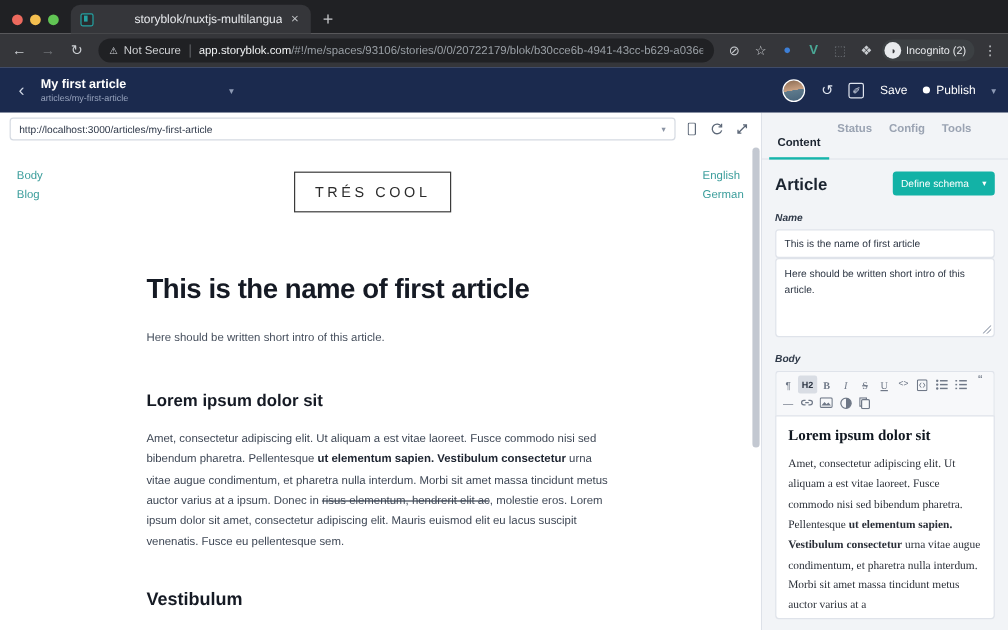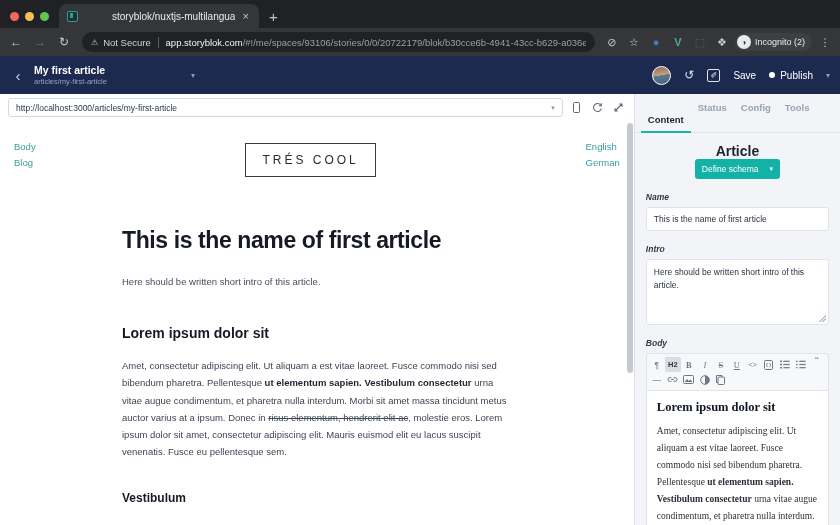--- a/index.html
+++ b/index.html
@@ -147,21 +147,21 @@
   .art-h1 {
     font-size: 23px; font-weight: bold; color: #151a24; letter-spacing: -0.4px;
   }
   .art-intro { font-size: 9.5px; color: #454e5c; margin-top: 22px; }
   .art-h2 {
     font-size: 14px; font-weight: bold; color: #151a24; margin-top: 38px;
   }
   .art-p {
     font-size: 9.5px; line-height: 1.82; color: #3d4654; margin-top: 16px;
   }
-  .art-h3 { font-size: 12px; font-weight: bold; color: #151a24; margin-top: 30px; }
+  .art-h3 { font-size: 15px; font-weight: bold; color: #151a24; margin-top: 30px; }
   .art-p b { color: #1d2430; }
   .art-p s { text-decoration: line-through; }
 
   .pv-scrollbar {
     position: absolute; right: 1px; top: 2px; width: 6px; bottom: 2px;
   }
   .pv-thumb {
     position: absolute; top: 0; left: 0; width: 6px; height: 250px;
     background: #c3c8d1; border-radius: 3px;
   }
@@ -175,21 +175,21 @@
     display: flex; gap: 0; padding: 0 6px; background: #f2f4f7;
     border-bottom: 1px solid #e1e5ec; flex: none;
   }
   .tab-item {
     padding: 8px 7px 6px 7px; font-size: 9.5px; color: #9aa3b2; font-weight: bold;
     border-bottom: 2px solid transparent; margin-bottom: -1px;
   }
   .tab-item.active { color: #1b2430; border-bottom-color: #16b5ab; margin-top: 12px; }
 
   .sb-scroll { flex: 1; overflow: hidden; padding: 10px 11px 0 11px; }
-  .sb-row { display: flex; align-items: center; justify-content: space-between; flex-direction: column; }
+  .sb-row { display: flex; align-items: center; justify-content: space-between; }
   .sb-h { font-size: 14px; font-weight: bold; color: #1b2430; }
   .schema-btn {
     background: #13b2a6; color: #fff; font-size: 8.5px; border-radius: 3px;
     padding: 5px 7px; display: flex; align-items: center; gap: 11px;
   }
   .schema-btn .c { font-size: 7px; }
   .field-label {
     font-size: 8.5px; font-weight: bold; color: #303a49; margin: 13px 0 5px 0; font-style: italic;
   }
   .text-input {
@@ -362,21 +362,20 @@
           <div class="sb-h">Article</div>
           <div class="schema-btn">
             <span>Define schema</span>
             <span class="c">▾</span>
           </div>
         </div>
 
         <div class="field-label">Name</div>
         <div class="text-input">This is the name of first article</div>
 
-        <div class="field-label">Intro</div>
         <div class="textarea">
           <span>Here should be written short intro of this article.</span>
           <span class="resize-grip"></span>
         </div>
 
         <div class="field-label">Body</div>
 
         <div class="rte-toolbar">
           <div class="rte-btn">¶</div>
           <div class="rte-btn active" style="font-size:7.5px">H2</div>

